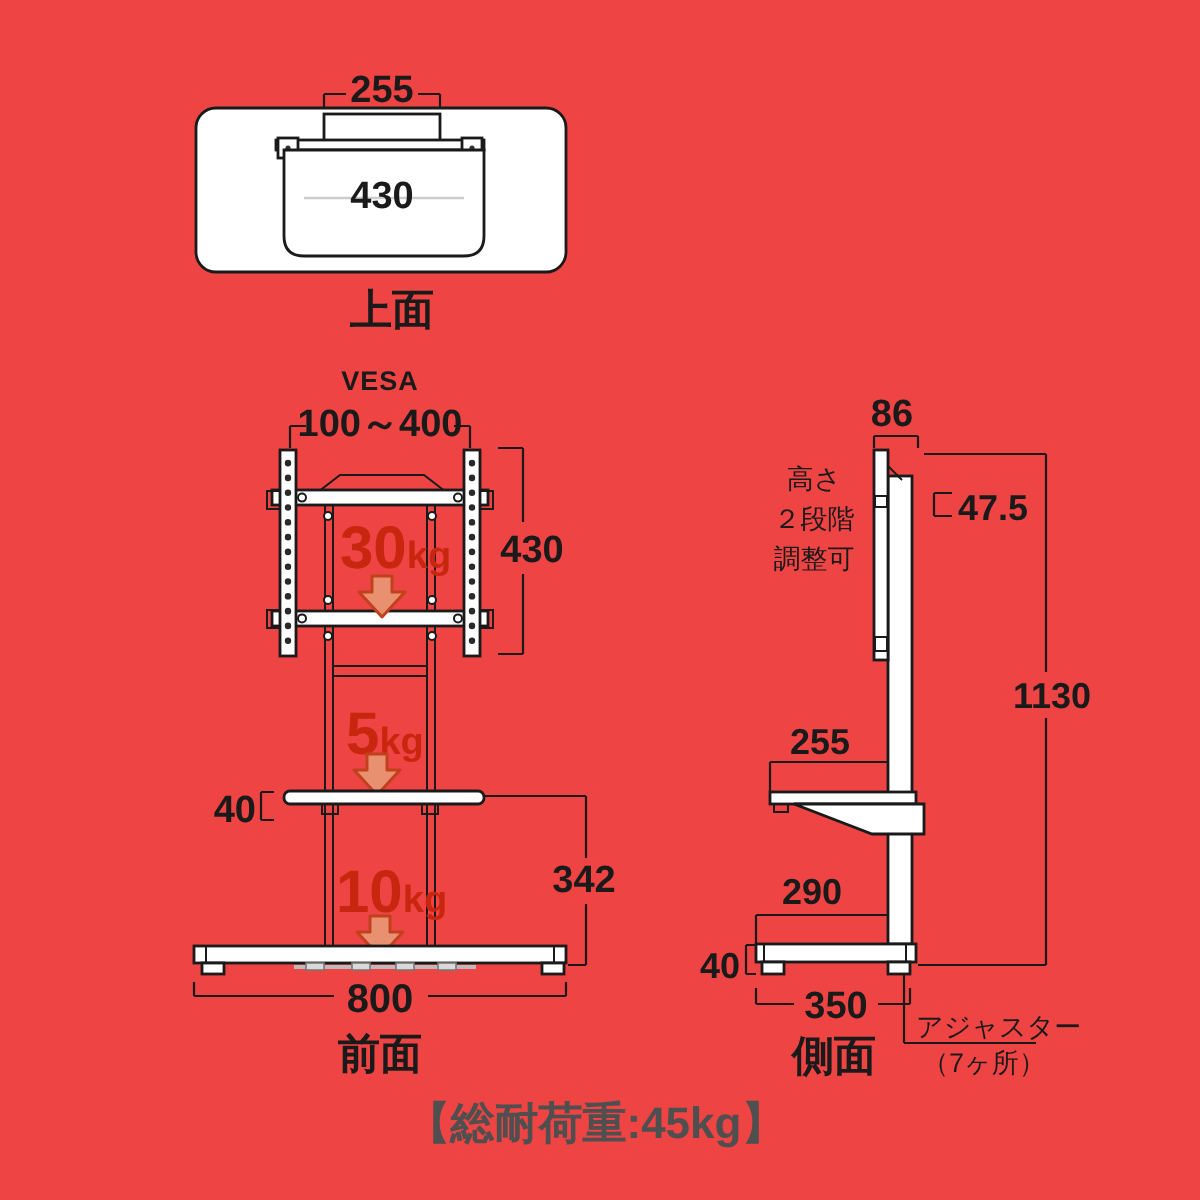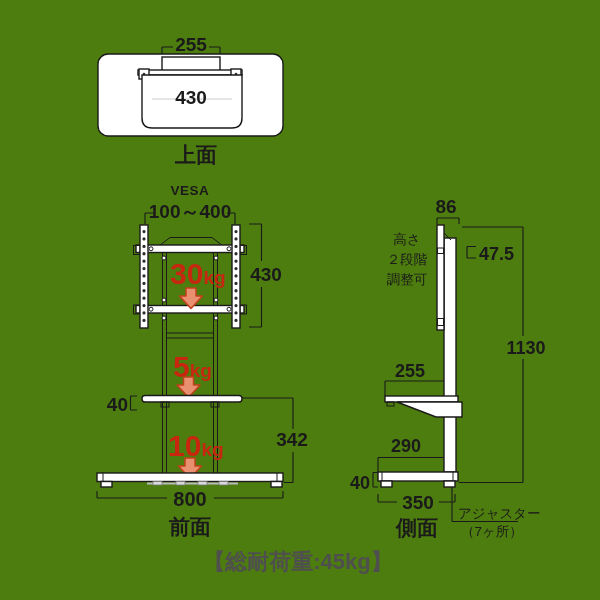--- a/index.html
+++ b/index.html
@@ -1,16 +1,16 @@
 <!DOCTYPE html>
 <html><head>
 <meta charset="utf-8">
 <style>
   html,body{margin:0;padding:0;background:#ffffff;}
-  .stage{width:600px;height:600px;position:relative;background:#4d7c0f;overflow:hidden;}
+  .stage{width:600px;height:600px;position:relative;background:#ef4444;overflow:hidden;}
   svg{display:block;}
   svg text{font-family:"Liberation Sans","DejaVu Sans",sans-serif;fill:#1a1a1a;}
   .dim{font-size:19px;font-weight:bold;}
   .dim18{font-size:18px;font-weight:bold;}
   .dim20{font-size:20px;font-weight:bold;}
   .vesa{font-size:13.5px;font-weight:bold;letter-spacing:.5px;}
   .jp-label{font-size:21px;font-weight:bold;}
   .note{font-size:13.5px;}
   .wt-big{font-size:30px;font-weight:bold;fill:#c8260f;}
   .wt-small{font-size:19px;font-weight:bold;fill:#c8260f;}

